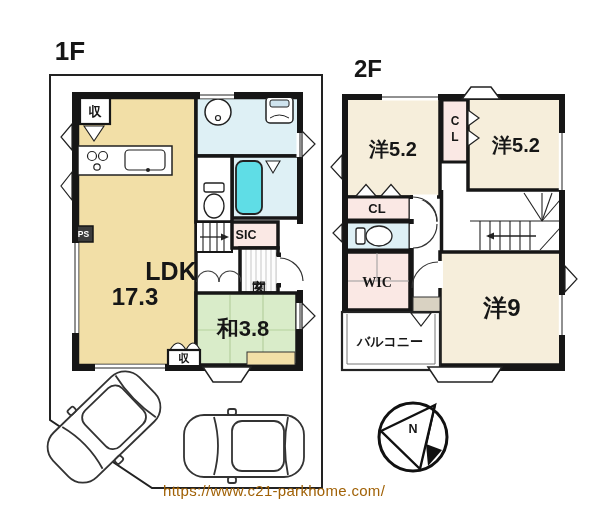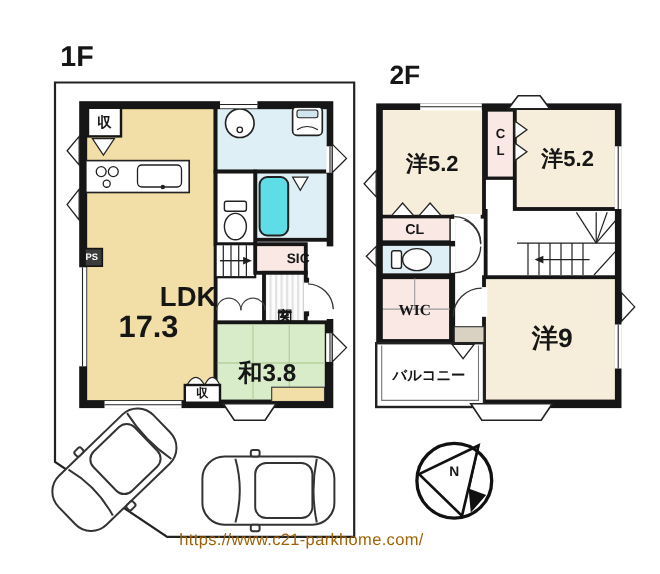--- a/index.html
+++ b/index.html
@@ -239,23 +239,23 @@
     <rect x="232" y="421" width="52" height="50" rx="10"></rect>
     <path d="M214,417 Q222,446 214,475" fill="none"></path>
     <path d="M288,417 Q282,446 288,475" fill="none"></path>
     <rect x="228" y="409" width="8" height="6" rx="2"></rect>
     <rect x="228" y="477" width="8" height="6" rx="2"></rect>
   </g>
 </svg>
 
   <div class="lbl" style="left:70px;top:51px;font-size:26px;">1F</div>
   <div class="lbl" style="left:135px;top:271px;font-size:25px;margin-left:36px;">LDK</div>
-  <div class="lbl" style="left:135px;top:297px;font-size:28px;">17.3</div>
-  <div class="lbl" style="left:243px;top:329px;font-size:22px;margin-top:10px;">和3.8</div>
-  <div class="lbl" style="left:271px;top:235px;font-size:12.5px;">SIC</div>
+  <div class="lbl" style="left:135px;top:297px;font-size:24px;">17.3</div>
+  <div class="lbl" style="left:243px;top:329px;font-size:22px;">和3.8</div>
+  <div class="lbl" style="left:246px;top:235px;font-size:12.5px;">SIC</div>
   <div class="lbl vert" style="left:259px;top:271px;font-size:13px;">玄関</div>
   <div class="lbl" style="left:95px;top:111px;font-size:13px;">収</div>
   <div class="lbl" style="left:184px;top:358px;font-size:11px;">収</div>
   <div class="lbl" style="left:83.5px;top:234px;font-size:8.5px;color:#ffffff;">PS</div>
 
   <div class="lbl" style="left:368px;top:69px;font-size:24px;">2F</div>
   <div class="lbl" style="left:393px;top:149px;font-size:20px;">洋5.2</div>
   <div class="lbl" style="left:516px;top:145px;font-size:20px;">洋5.2</div>
   <div class="lbl" style="left:502px;top:308px;font-size:24px;">洋9</div>
   <div class="lbl vert" style="left:455px;top:130px;font-size:12px;">CL</div>

